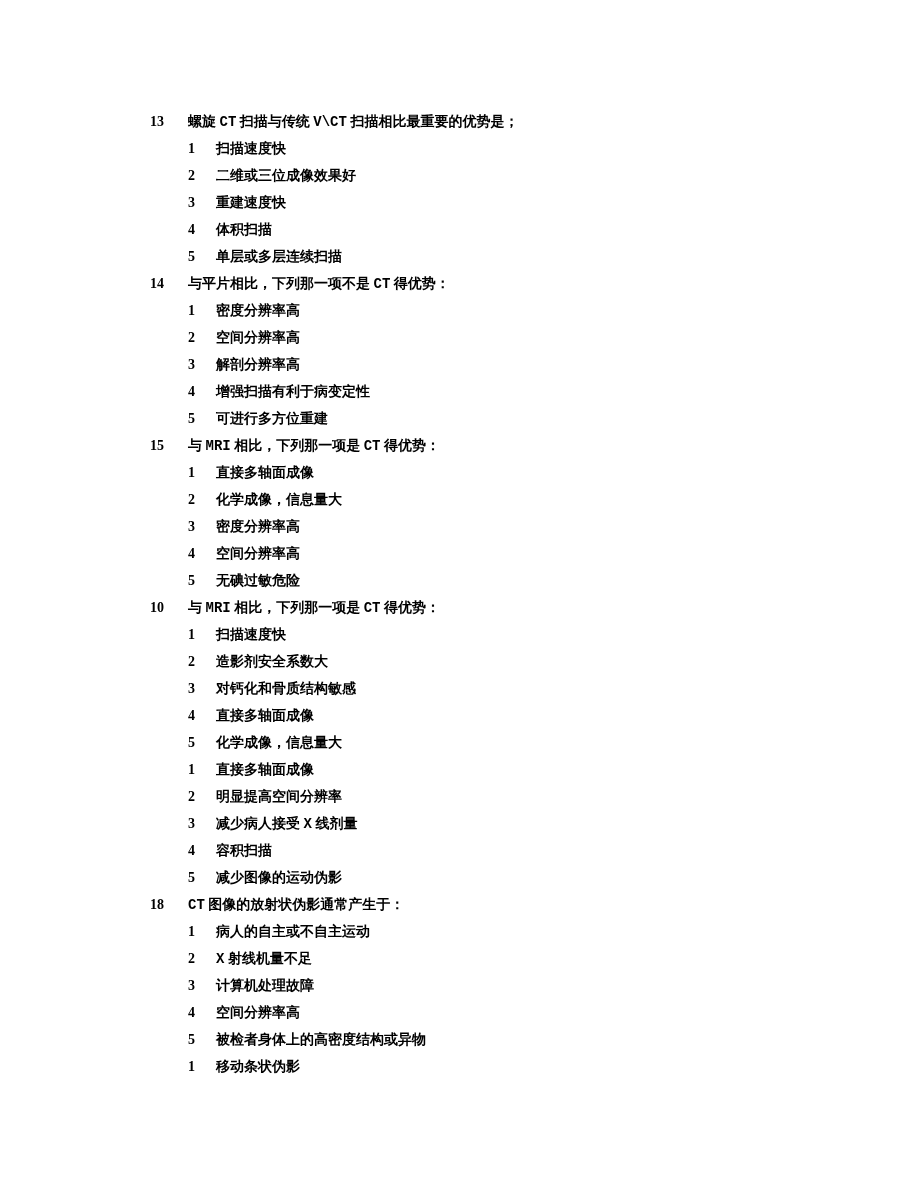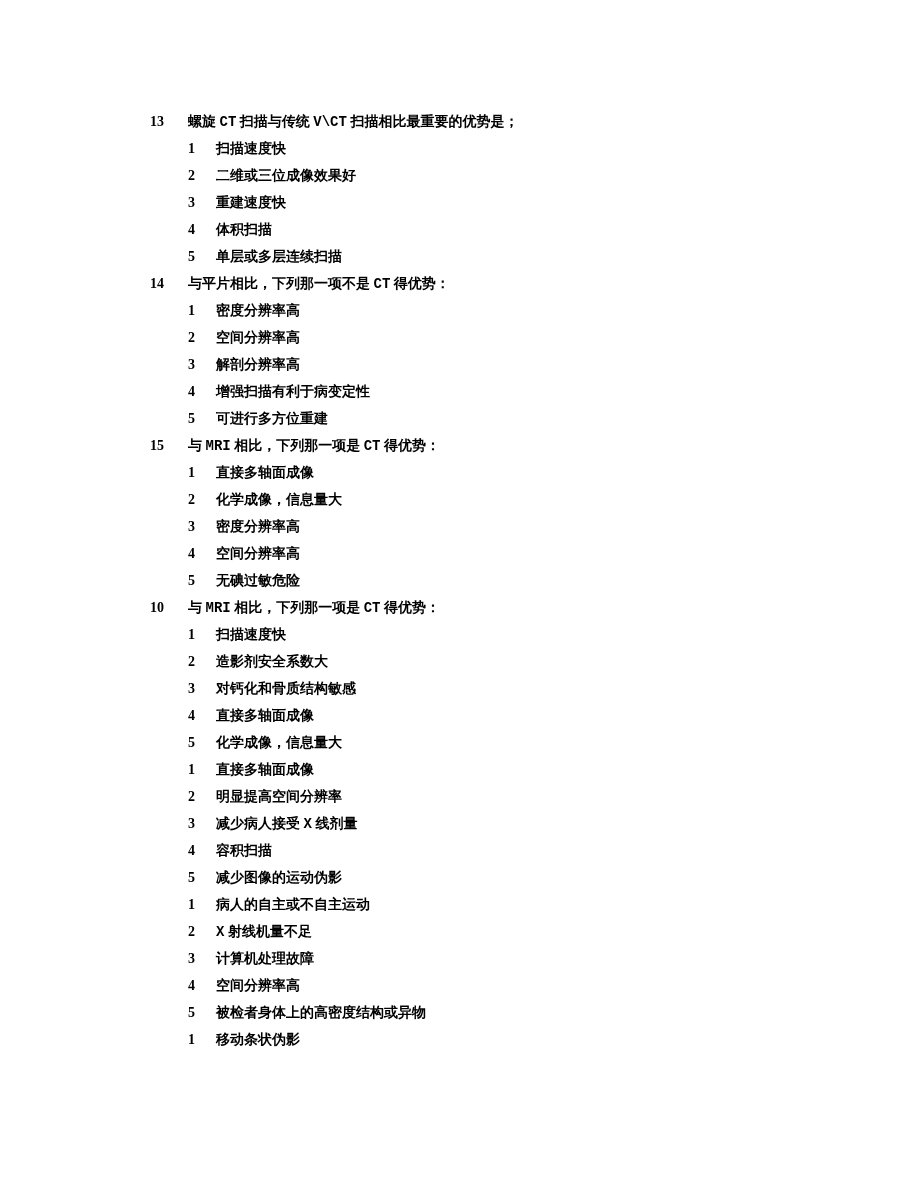--- a/index.html
+++ b/index.html
@@ -178,20 +178,24 @@
       <div class="option">
         <span class="opt-num">4</span>
         <span class="opt-text">容积扫描</span>
       </div>
       <div class="option">
         <span class="opt-num">5</span>
         <span class="opt-text">减少图像的运动伪影</span>
       </div>
     </div>
     <div class="question">
+      <div class="q-header">
+        <span class="q-num">18</span>
+        <span class="q-text"><span class="latin">CT</span> 图像的放射状伪影通常产生于：</span>
+      </div>
       <div class="option">
         <span class="opt-num">1</span>
         <span class="opt-text">病人的自主或不自主运动</span>
       </div>
       <div class="option">
         <span class="opt-num">2</span>
         <span class="opt-text"><span class="latin">X</span> 射线机量不足</span>
       </div>
       <div class="option">
         <span class="opt-num">3</span>

